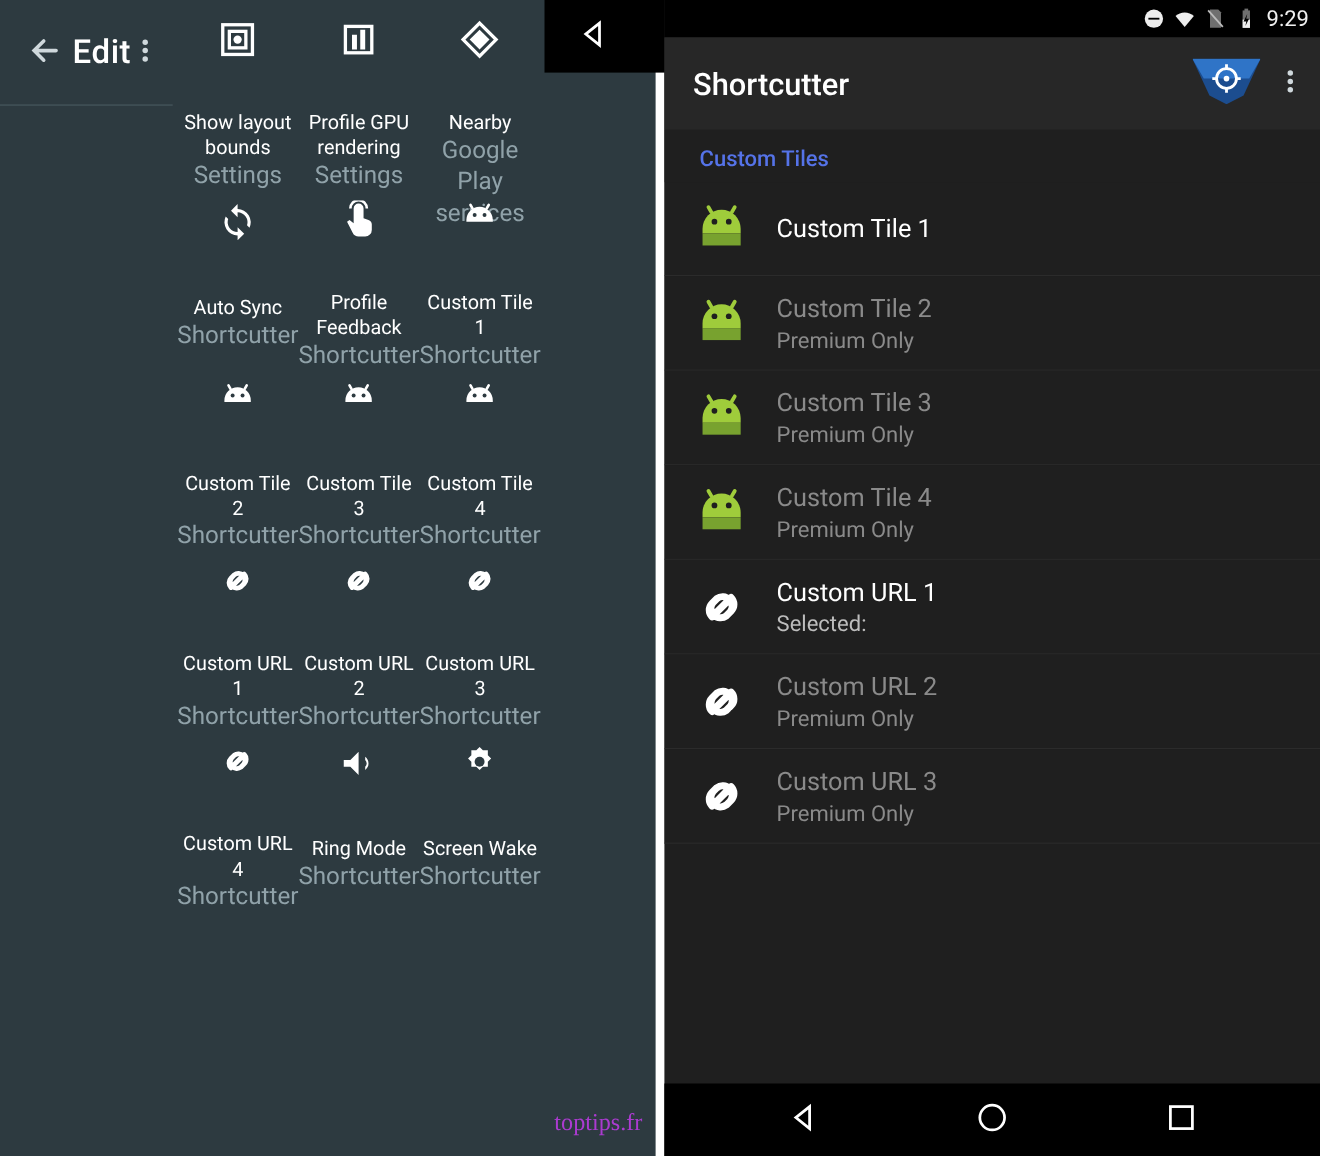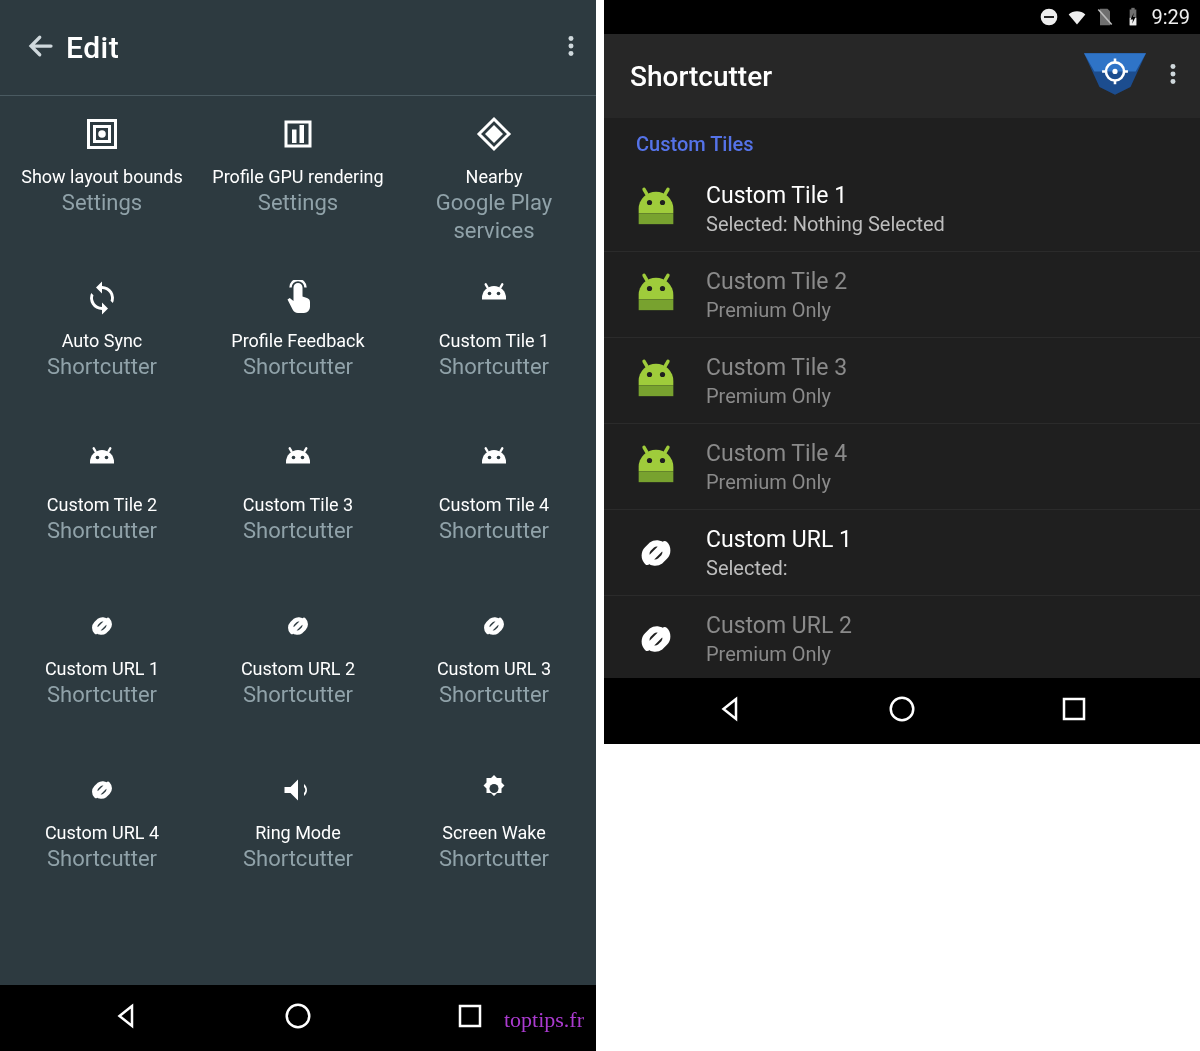--- a/index.html
+++ b/index.html
@@ -6,21 +6,21 @@
   html, body { width: 1200px; height: 1051px; font-family: Roboto, "Segoe UI", Arial, sans-serif; background: #fff; }
   body { display: flex; }
   .gap { width: 8px; background: #fff; }
 
   
   .screen-left {
     width: 596px;
     height: 1051px;
     background: #2d3a40;
     display: flex;
-    flex-direction: column;
+    flex-direction: row;
     position: relative;
   }
   .edit-header {
     height: 96px;
     display: flex;
     align-items: center;
     padding: 0 12px 0 26px;
     color: #fff;
     border-bottom: 1px solid #4a5a61;
   }
@@ -39,29 +39,29 @@
   .tile {
     display: flex;
     flex-direction: column;
     align-items: center;
     justify-content: flex-start;
     padding-top: 8px;
     text-align: center;
     cursor: grab;
   }
   .tile .tile-icon { width: 40px; height: 40px; margin-bottom: 12px; display:flex; align-items:center; justify-content:center; }
-  .tile-title { font-size: 18px; color: #fff; line-height: 1.25; }
+  .tile-title { font-size: 18px; color: #fff; line-height: 1.25; margin-top: 35px; }
   .tile-sub   { font-size: 22px; color: #90a2a9; line-height: 1.3; }
   svg.ico { width: 36px; height: 36px; }
   svg.ico * { fill: #fff; }
 
   
   .screen-right {
     width: 596px;
-    height: 744px;
+    height: 1051px;
     background: #1f1f1f;
     display: flex;
     flex-direction: column;
     position: relative;
     color: #fff;
   }
   .statusbar-right {
     height: 34px;
     background: #000;
     display: flex;
@@ -464,21 +464,20 @@
 
   <div class="list" id="right-list">
       <div class="list-item">
     <span class="li-icon">
       <svg width="52" height="52" style="color:">
             <use href="#sym-android-green"></use>
           </svg>
     </span>
     <span class="li-texts">
       <span class="li-title">Custom Tile 1</span>
-      <span class="li-sub">Selected: Nothing Selected</span>
     </span>
       </div>
       <div class="list-item disabled">
     <span class="li-icon">
       <svg width="52" height="52" style="color:">
             <use href="#sym-android-green"></use>
           </svg>
     </span>
     <span class="li-texts">
       <span class="li-title">Custom Tile 2</span>

